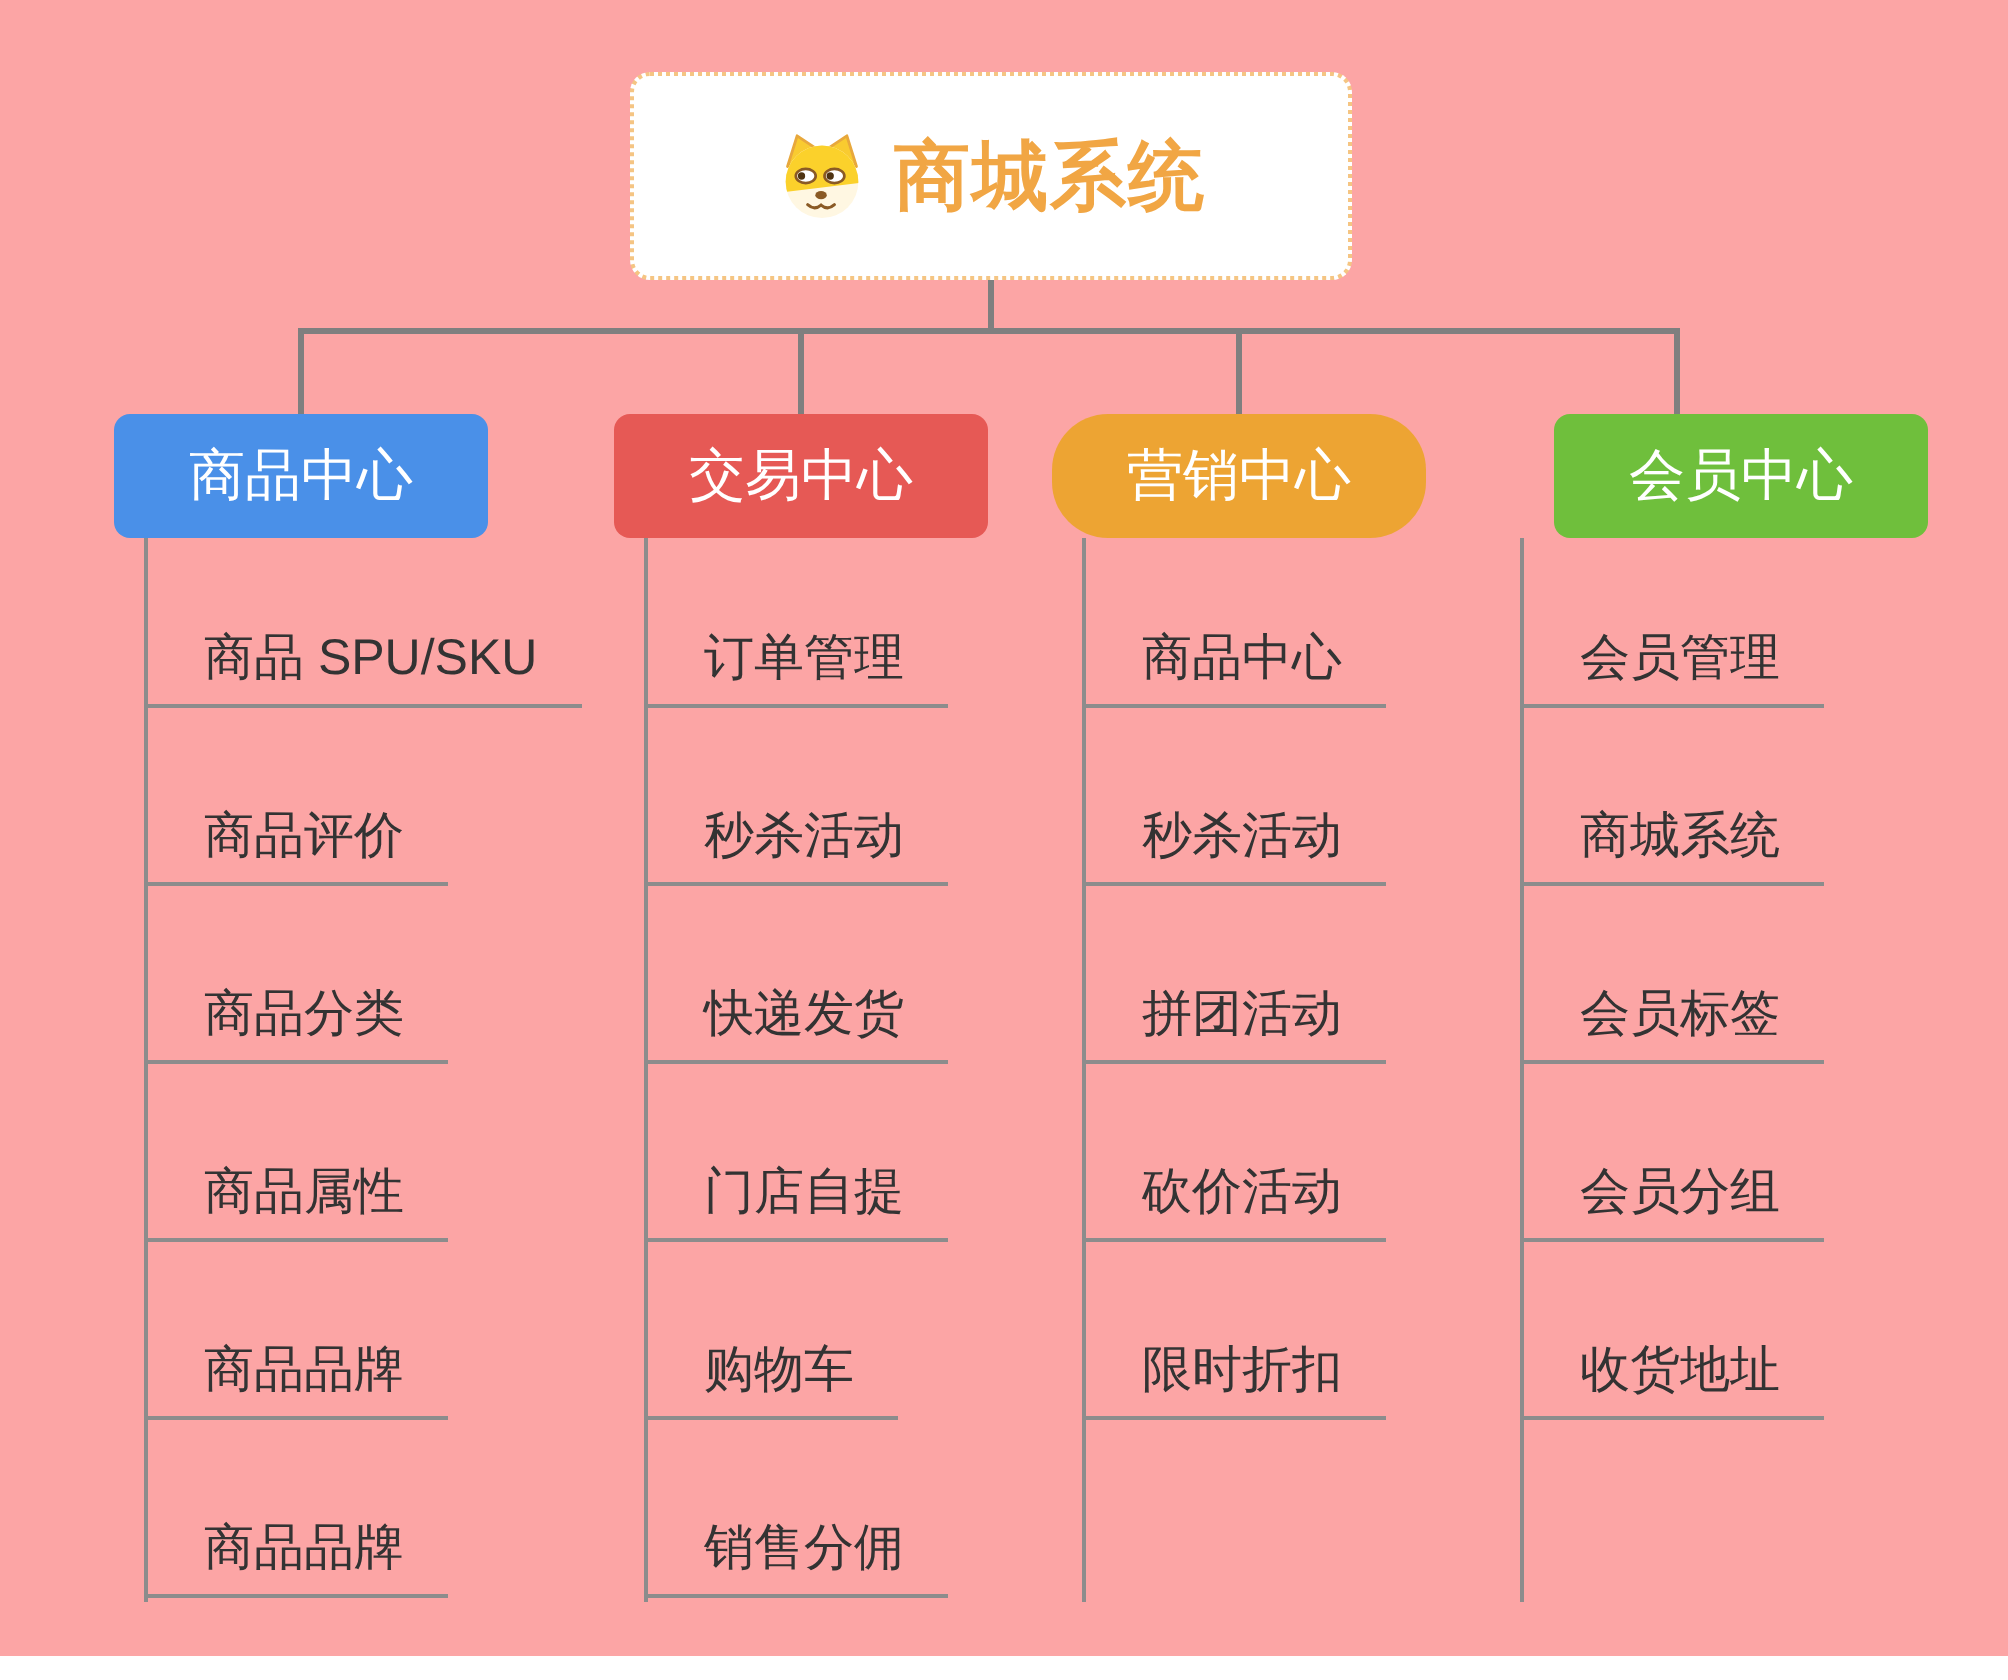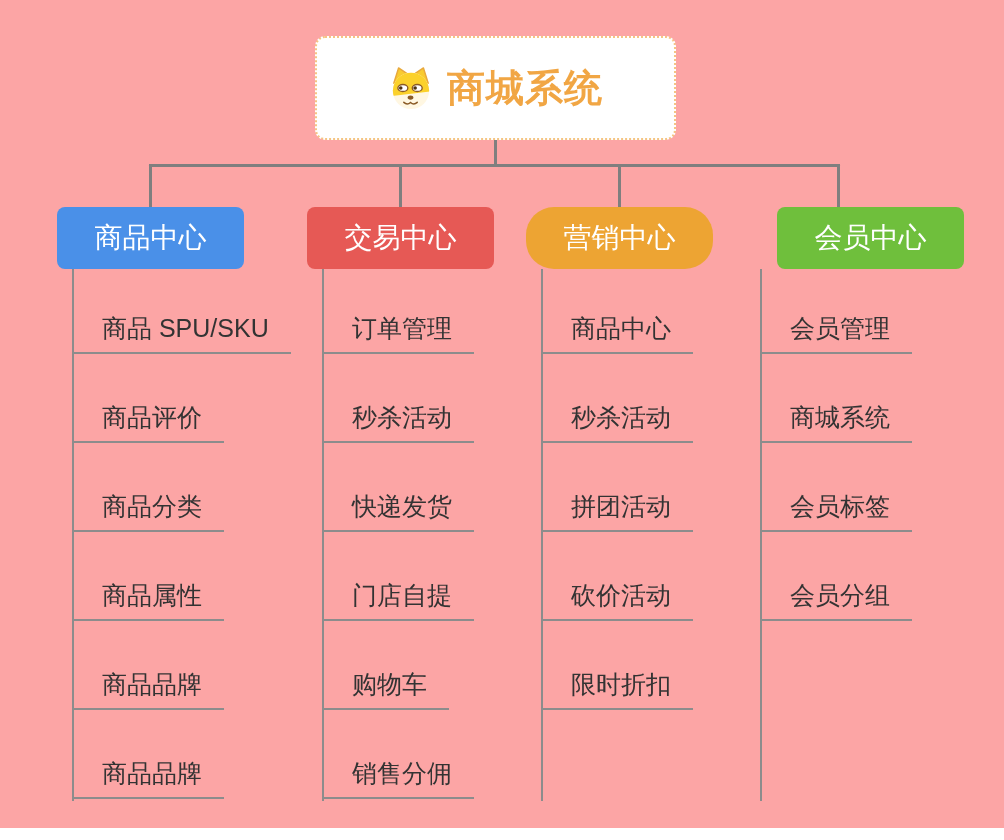--- a/index.html
+++ b/index.html
@@ -144,15 +144,18 @@
       </div>
     <div class="cell">
         <div class="leaf">商城系统</div>
       </div>
     <div class="cell">
         <div class="leaf">会员标签</div>
       </div>
     <div class="cell">
         <div class="leaf">会员分组</div>
       </div>
+    <div class="cell">
+        <div class="leaf">收货地址</div>
+      </div>
   </div>
 
 </div>
 
 </body></html>

